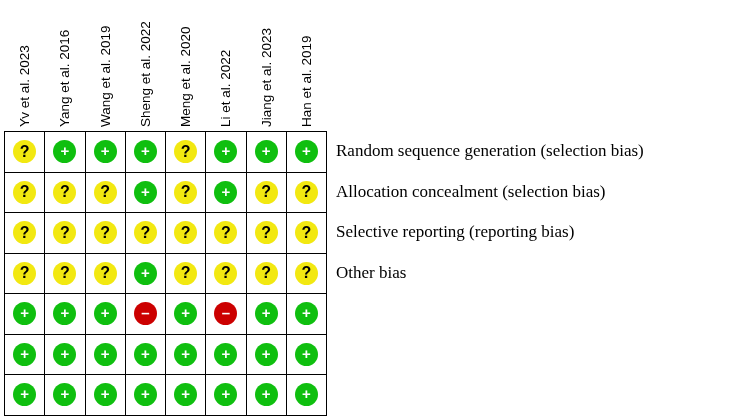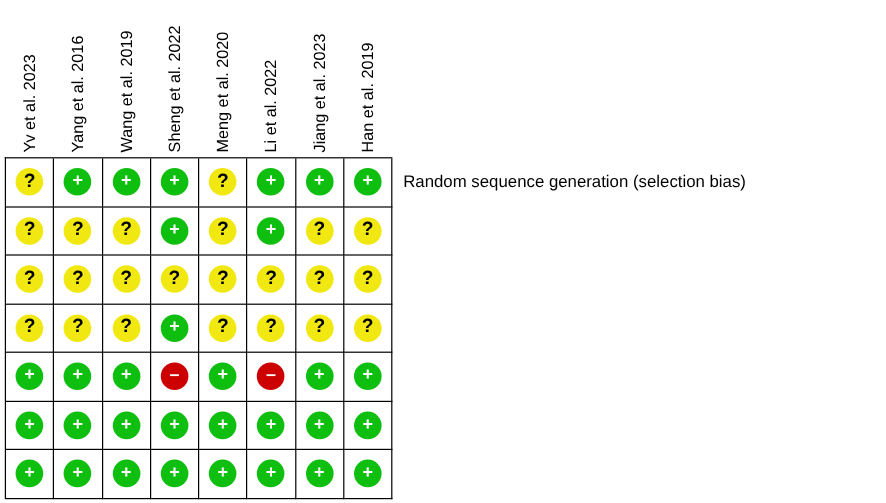--- a/index.html
+++ b/index.html
@@ -118,23 +118,24 @@
   #rowlabels {
     position: absolute;
     left: 336px;
     top: 131px;
     width: 398px;
   }
   .rowlabel {
     height: 40.5px;
     display: flex;
     align-items: center;
-    font-size: 14px;
+    font-size: 17px;
     line-height: 1.15;
     white-space: nowrap;
+    font-family: Liberation Serif, serif;
   }
 </style>
 </head>
 <body>
 
 <div id="root">
 
   <div id="headers">
     <div class="hdr-cell">
       <div class="hdr-rot">Yv et al. 2023</div>
@@ -454,15 +455,18 @@
         <div class="grid-cell">
           <div class="dot low">
             <span class="glyph">+</span>
           </div>
         </div>
       </div>
     </div>
 
   <div id="rowlabels">
       <div class="rowlabel">Random sequence generation (selection bias)</div>
+      <div class="rowlabel">Allocation concealment (selection bias)</div>
+      <div class="rowlabel">Selective reporting (reporting bias)</div>
+      <div class="rowlabel">Other bias</div>
     </div>
 
 </div>
 
 </body></html>

